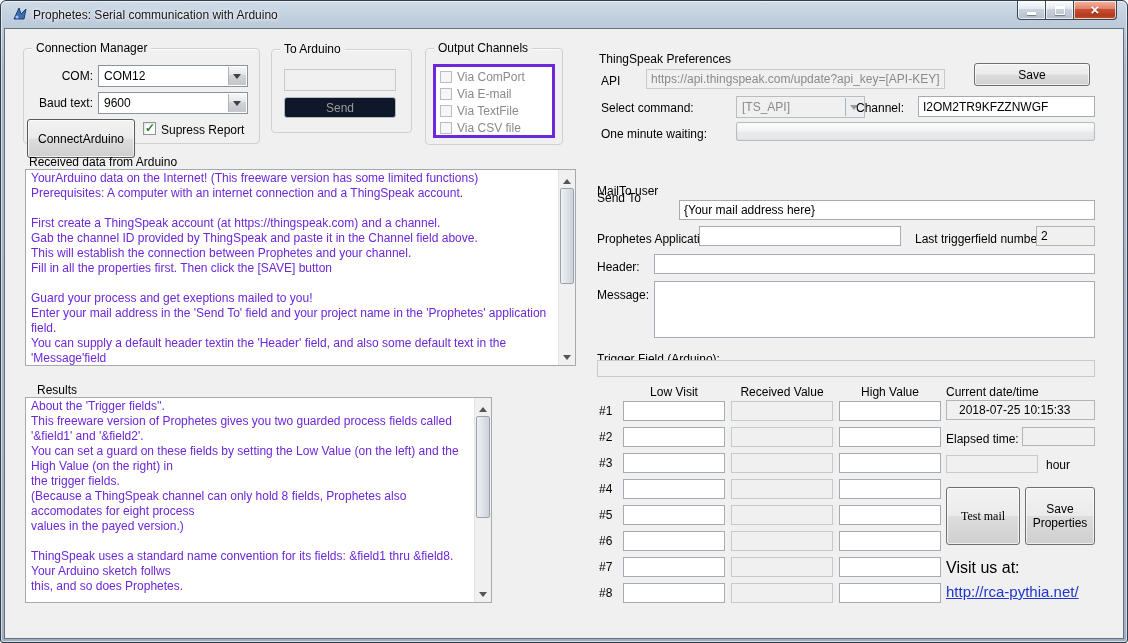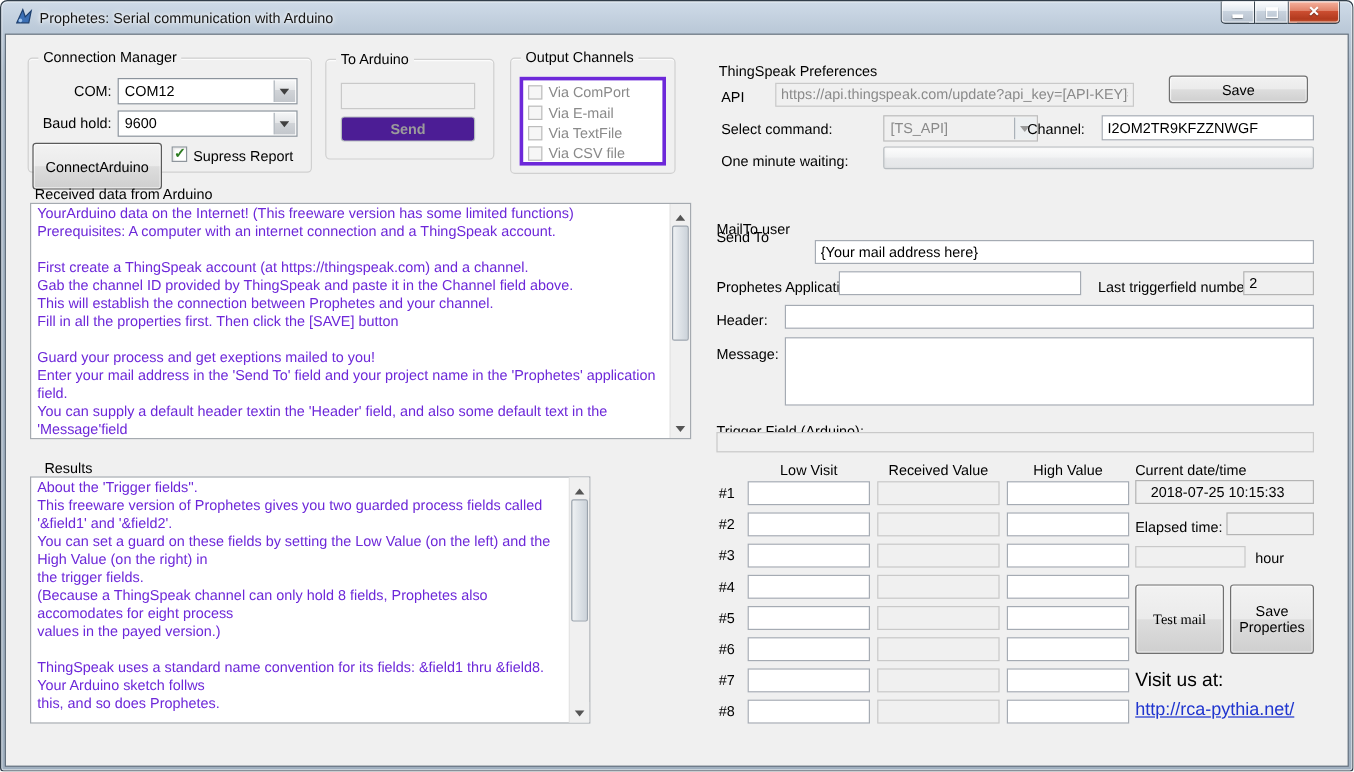--- a/index.html
+++ b/index.html
@@ -38,21 +38,21 @@
   .tb{position:absolute;background:#fff;border:1px solid #a5abb3;font-size:12px;color:#000;
     padding:2px 4px;font-family:"Liberation Sans",sans-serif;line-height:14px;}
   .tb.dis{background:#f0f0f0;color:#8a8a8a;border-color:#c9c9c9;}
   .tb.ro{background:#f0f0f0;color:#000;border-color:#b4b4b4;}
   textarea.tb{resize:none;}
   .btn{position:absolute;border:1px solid #707070;border-radius:3px;font-size:12px;color:#000;
     font-family:"Liberation Sans",sans-serif;
     background:linear-gradient(180deg,#f2f2f2 0%,#ebebeb 49%,#dddddd 51%,#cfcfcf 100%);
     box-shadow:inset 0 0 0 1px rgba(255,255,255,.65);
     display:flex;align-items:center;justify-content:center;text-align:center;padding:2px;}
-  .btn.dis{color:#9b9b9b;border-color:#b5bcc0;background:#4c1d95;box-shadow:none;font-weight:bold;}
+  .btn.dis{color:#9b9b9b;border-color:#b5bcc0;background:#0f172a;box-shadow:none;}
   .combo{position:absolute;background:#fff;border:1px solid #8b939c;}
   .combo .val{position:absolute;left:5px;top:3px;font-size:12px;white-space:nowrap;}
   .combo .arrowbox{position:absolute;top:1px;right:1px;bottom:1px;width:18px;
     background:linear-gradient(180deg,#f5f6f7,#e4e6e8 45%,#d1d4d8 46%,#c3c7cc);
     border-left:1px solid #aab1b8;}
   .combo .arrowbox::after{content:"";position:absolute;left:4px;top:7px;
     border:4px solid transparent;border-top:5px solid #404040;}
   .combo.dis{background:#f0f0f0;border-color:#bcbcbc;}
   .combo.dis .val{color:#8a8a8a;}
   .combo.dis .arrowbox{background:#eceff1;}
@@ -107,21 +107,21 @@
   <div class="client">
 
     <div class="groupbox" style="left:18px;top:19px;width:237px;height:96px;">
       <span class="gb-title">Connection Manager</span>
     </div>
     <div class="label" style="left:30px;top:40px;width:58px;text-align:right;">COM:</div>
     <div class="combo" style="left:93px;top:36px;width:150px;height:22px;">
       <span class="val">COM12</span>
       <span class="arrowbox"></span>
     </div>
-    <div class="label" style="left:26px;top:67px;width:62px;text-align:right;">Baud hold:</div>
+    <div class="label" style="left:26px;top:67px;width:62px;text-align:right;">Baud text:</div>
     <div class="combo" style="left:93px;top:63px;width:150px;height:22px;">
       <span class="val">9600</span>
       <span class="arrowbox"></span>
     </div>
     <button class="btn" style="left:22px;top:90px;width:108px;height:39px;border-color:#5a5a5a;">ConnectArduino</button>
     <span class="cb checked" style="left:138px;top:93px;"></span>
     <div class="label" style="left:156px;top:94px;">Supress Report</div>
 
     <div class="groupbox" style="left:266px;top:20px;width:141px;height:84px;">
       <span class="gb-title">To Arduino</span>

